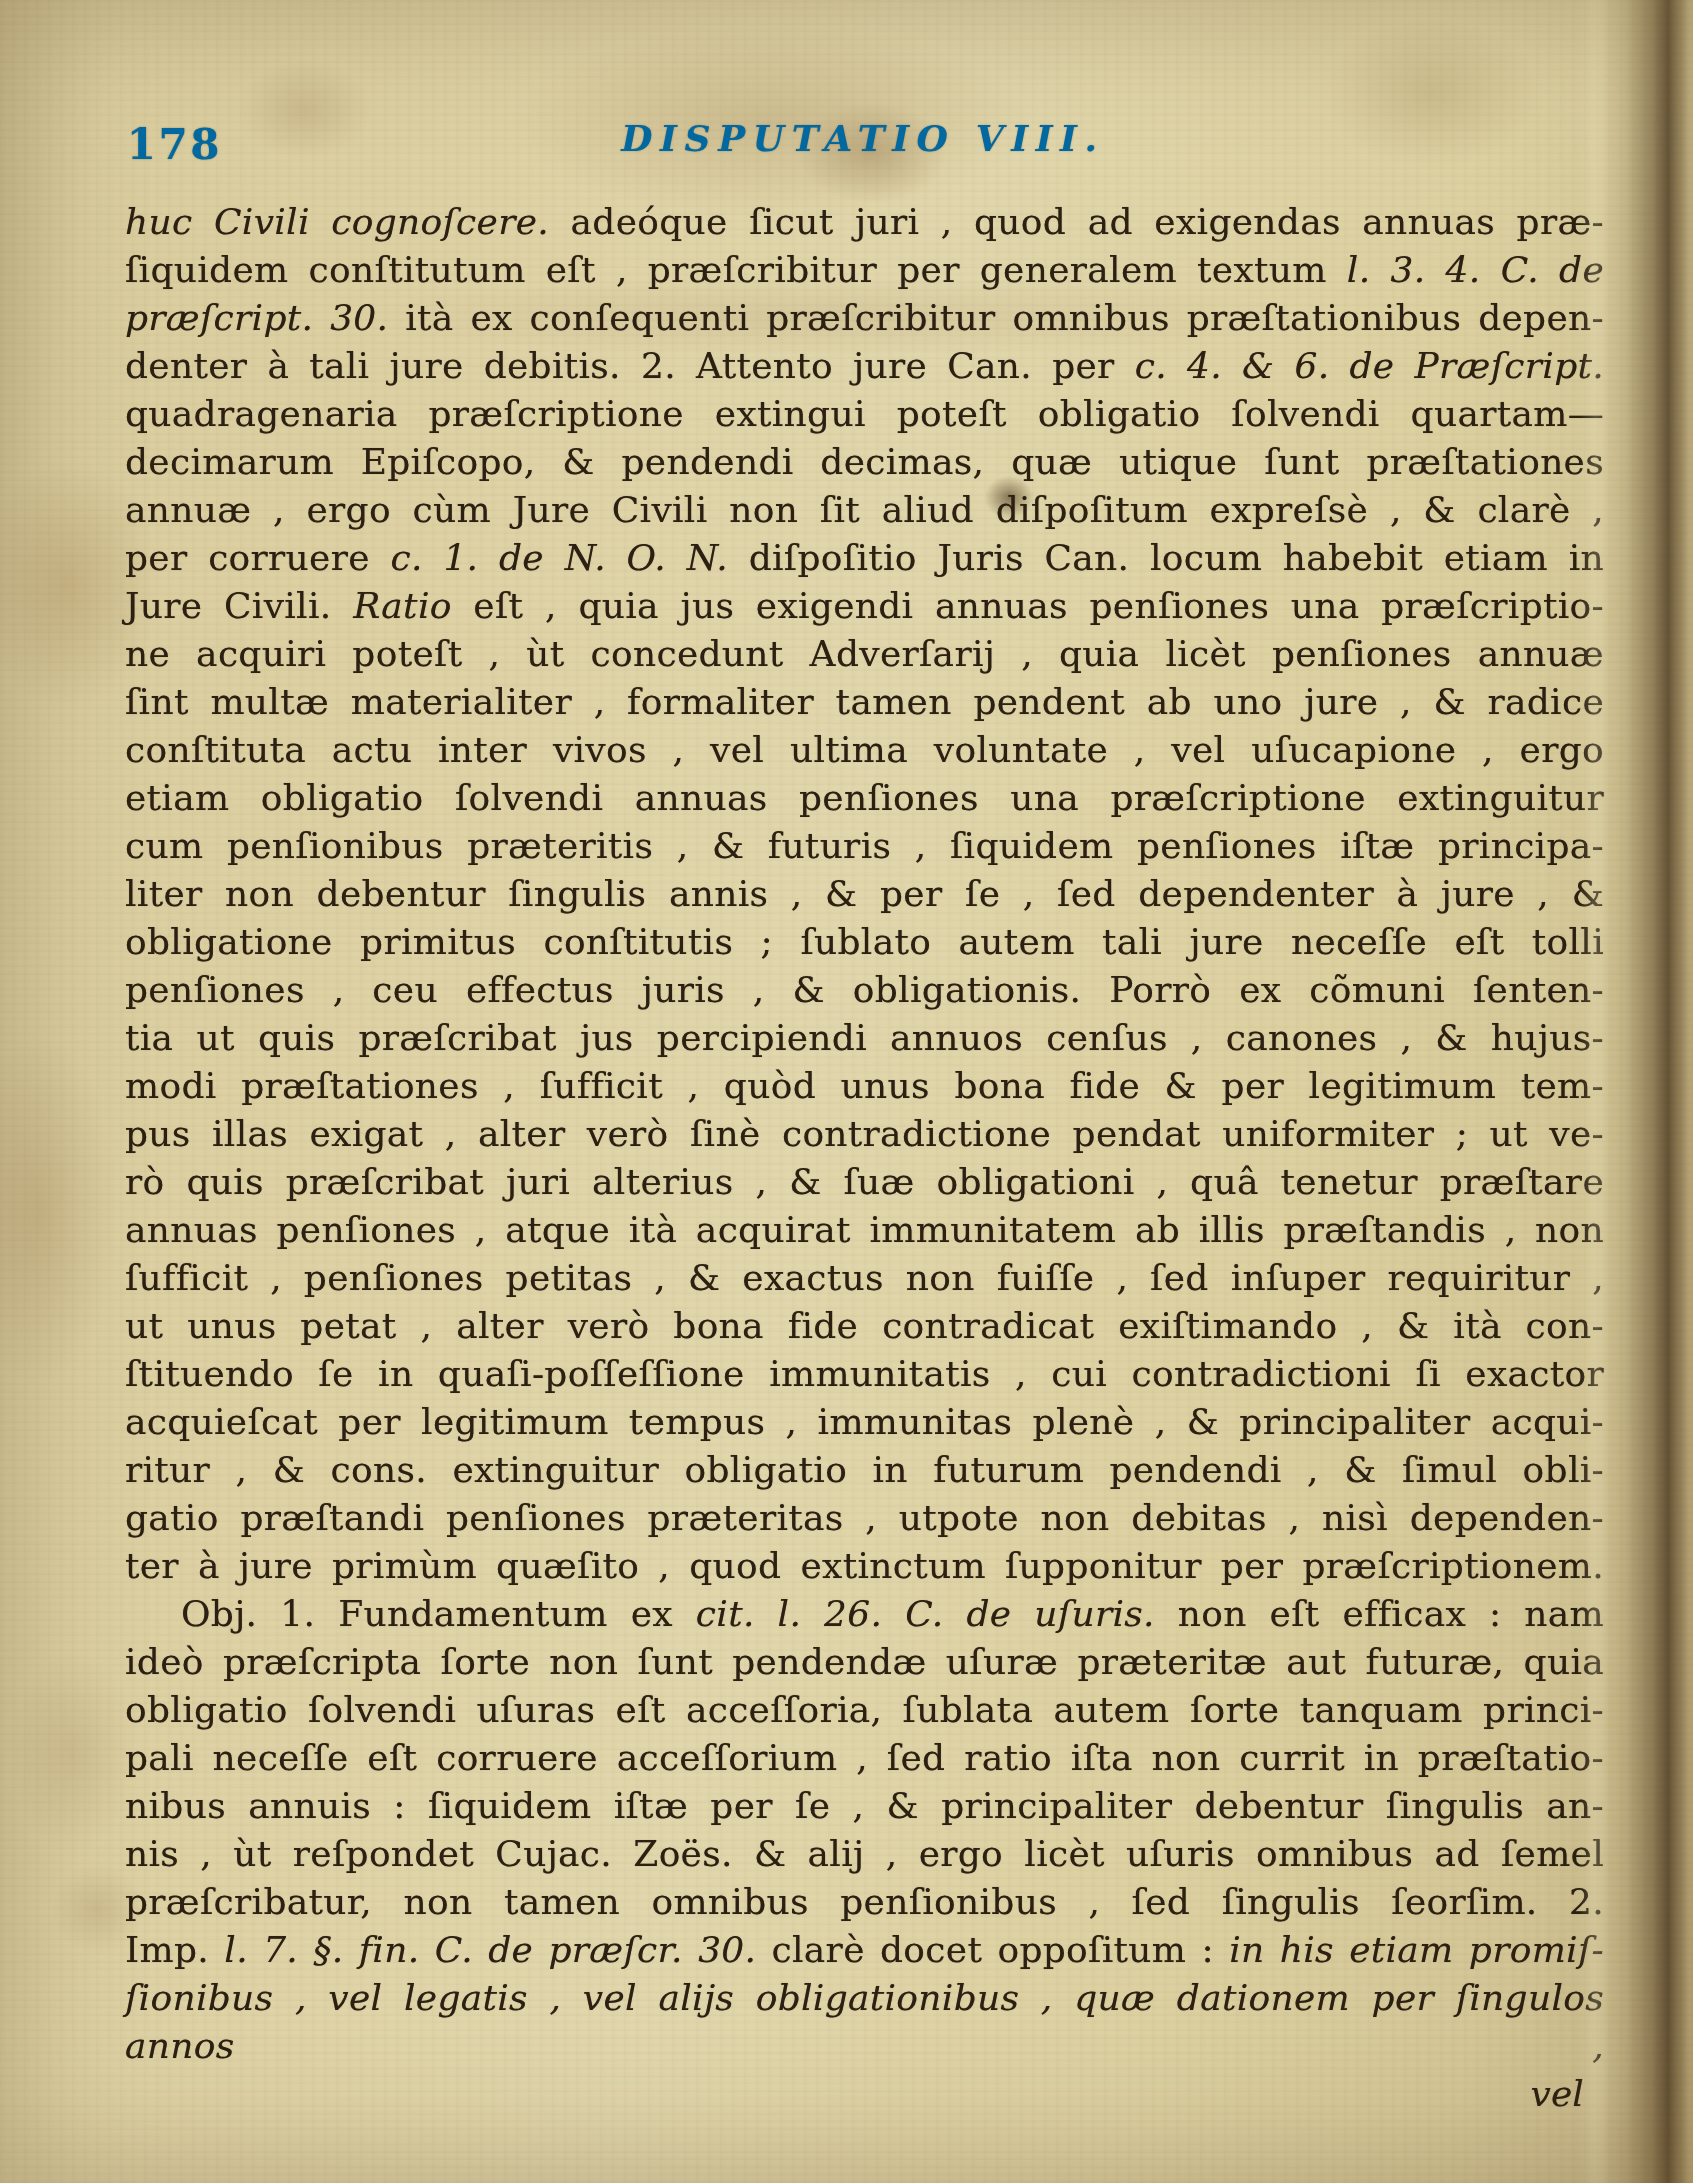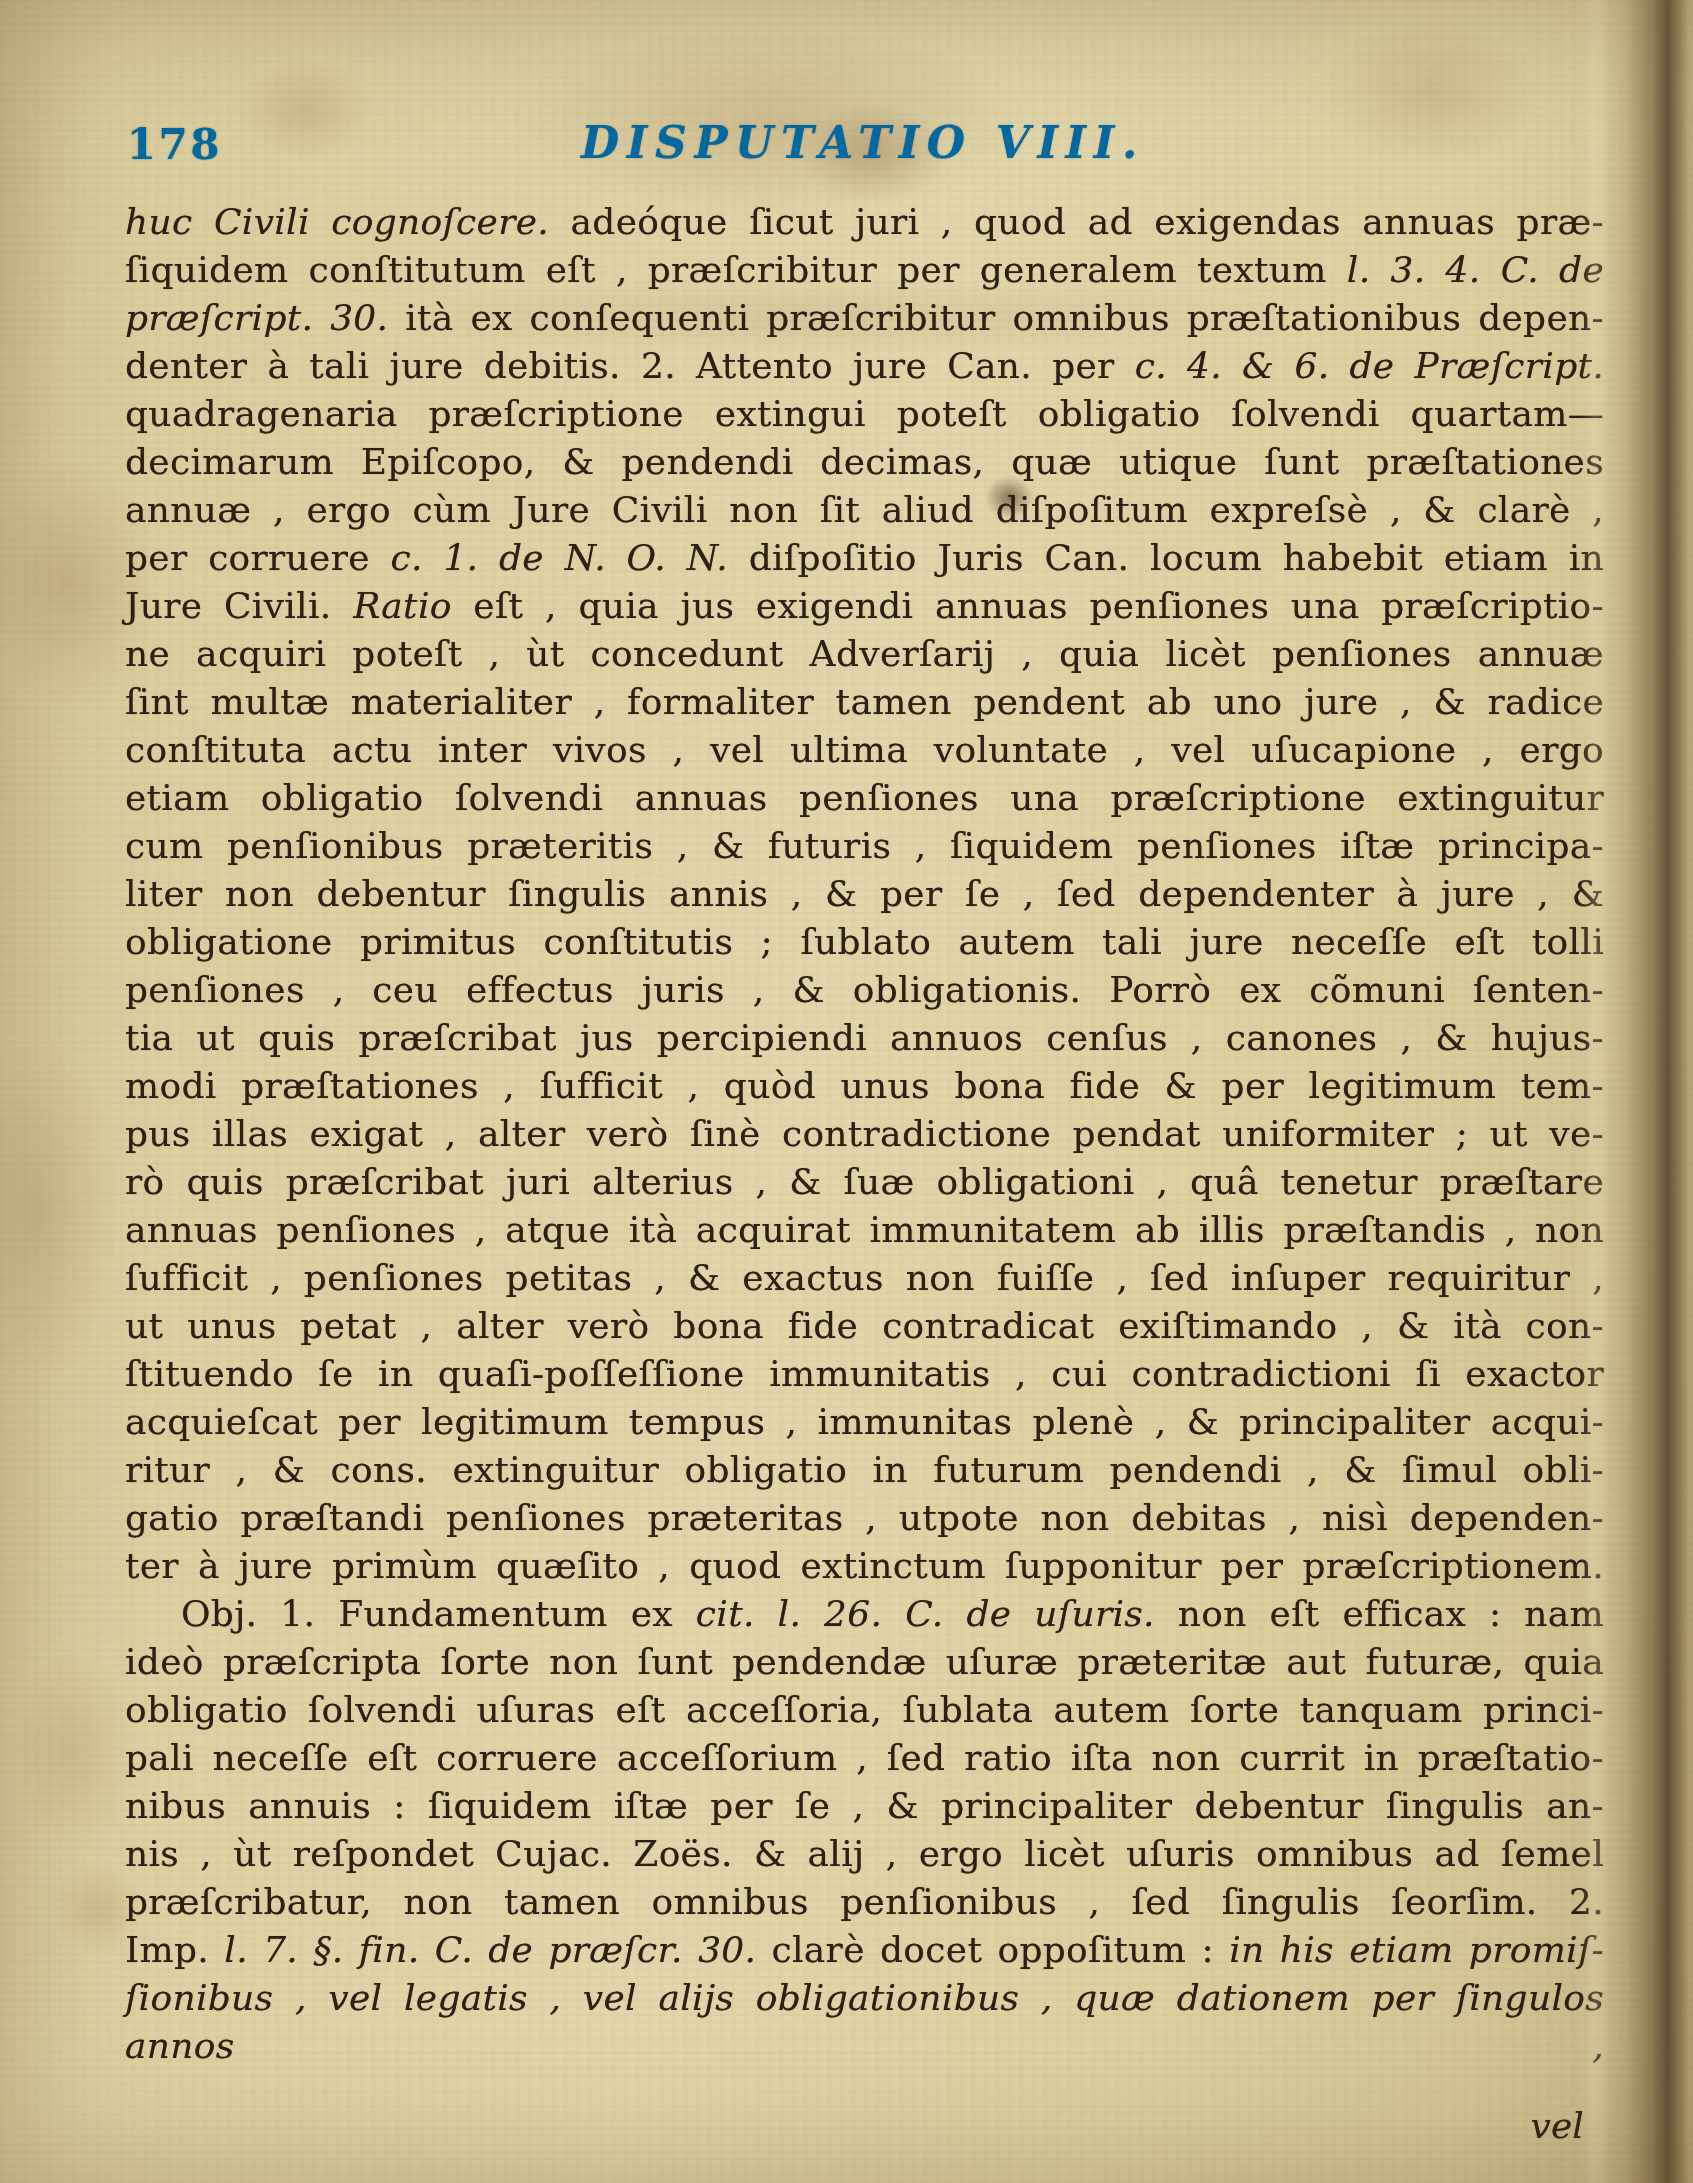--- a/index.html
+++ b/index.html
@@ -107,21 +107,21 @@
     font-weight: bold;
     letter-spacing: 2.5px;
     text-shadow: 0 0 1.7px rgba(47,36,20,0.45);
   }
   .running-title {
     position: absolute;
     left: 0;
     right: 0;
     top: 0;
     text-align: center;
-    font-size: 44px;
+    font-size: 36px;
     font-weight: bold;
     font-style: italic;
     letter-spacing: 7.6px;
     text-shadow: 0 0 1.7px rgba(47,36,20,0.4);
   }
 
   .text-block {
     position: absolute;
     left: 125px;
     top: 198px;
@@ -137,21 +137,20 @@
     letter-spacing: 0.3px;
     word-spacing: 1.7px;
   }
   .line.indent { text-indent: 56px; }
   .line em { font-style: italic; }
   .catchword-row {
     line-height: 48px;
     text-align: right;
     font-style: italic;
     padding-right: 20.3px;
-    margin-top: 32px;
   }
 </style>
 </head>
 <body>
 
 <div class="paper"></div>
 <div class="paper-texture"></div>
 
 <div class="stain stain-1"></div>
 <div class="stain stain-2"></div>

